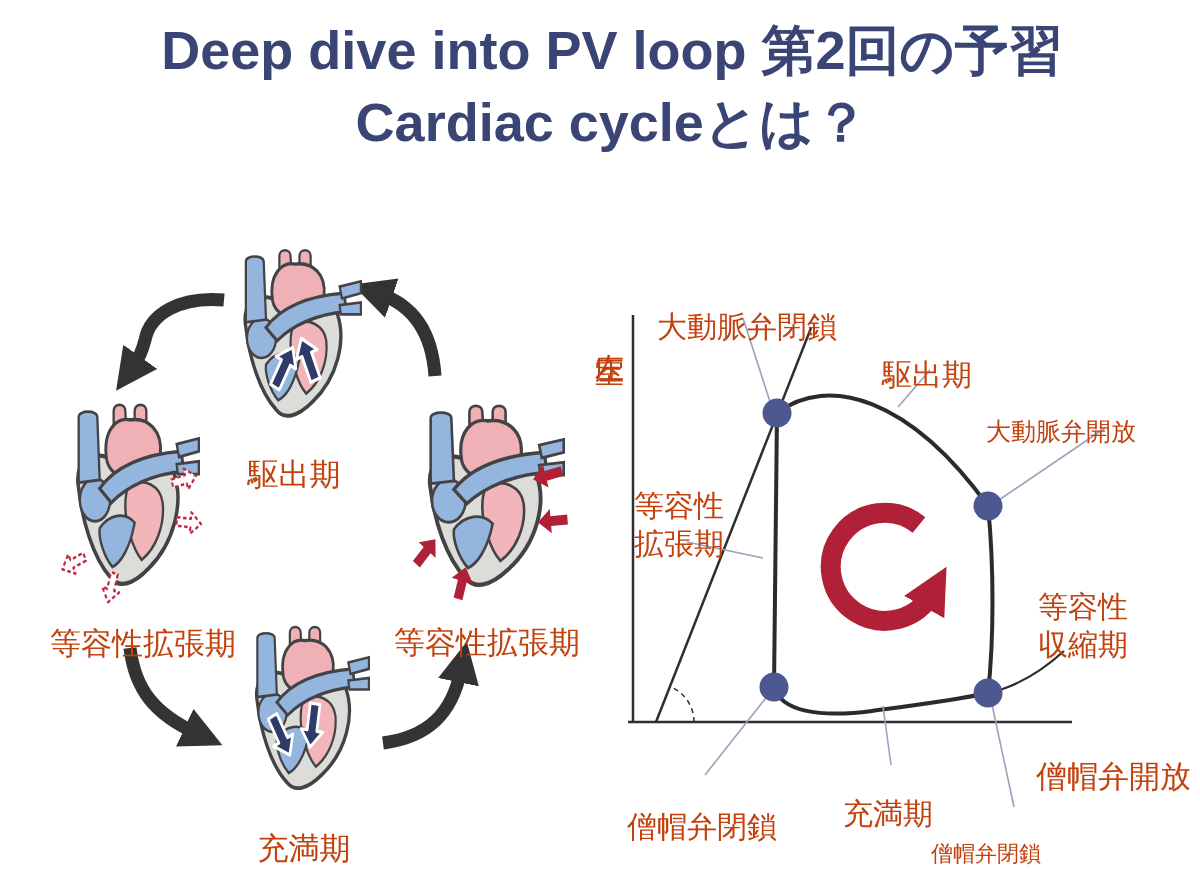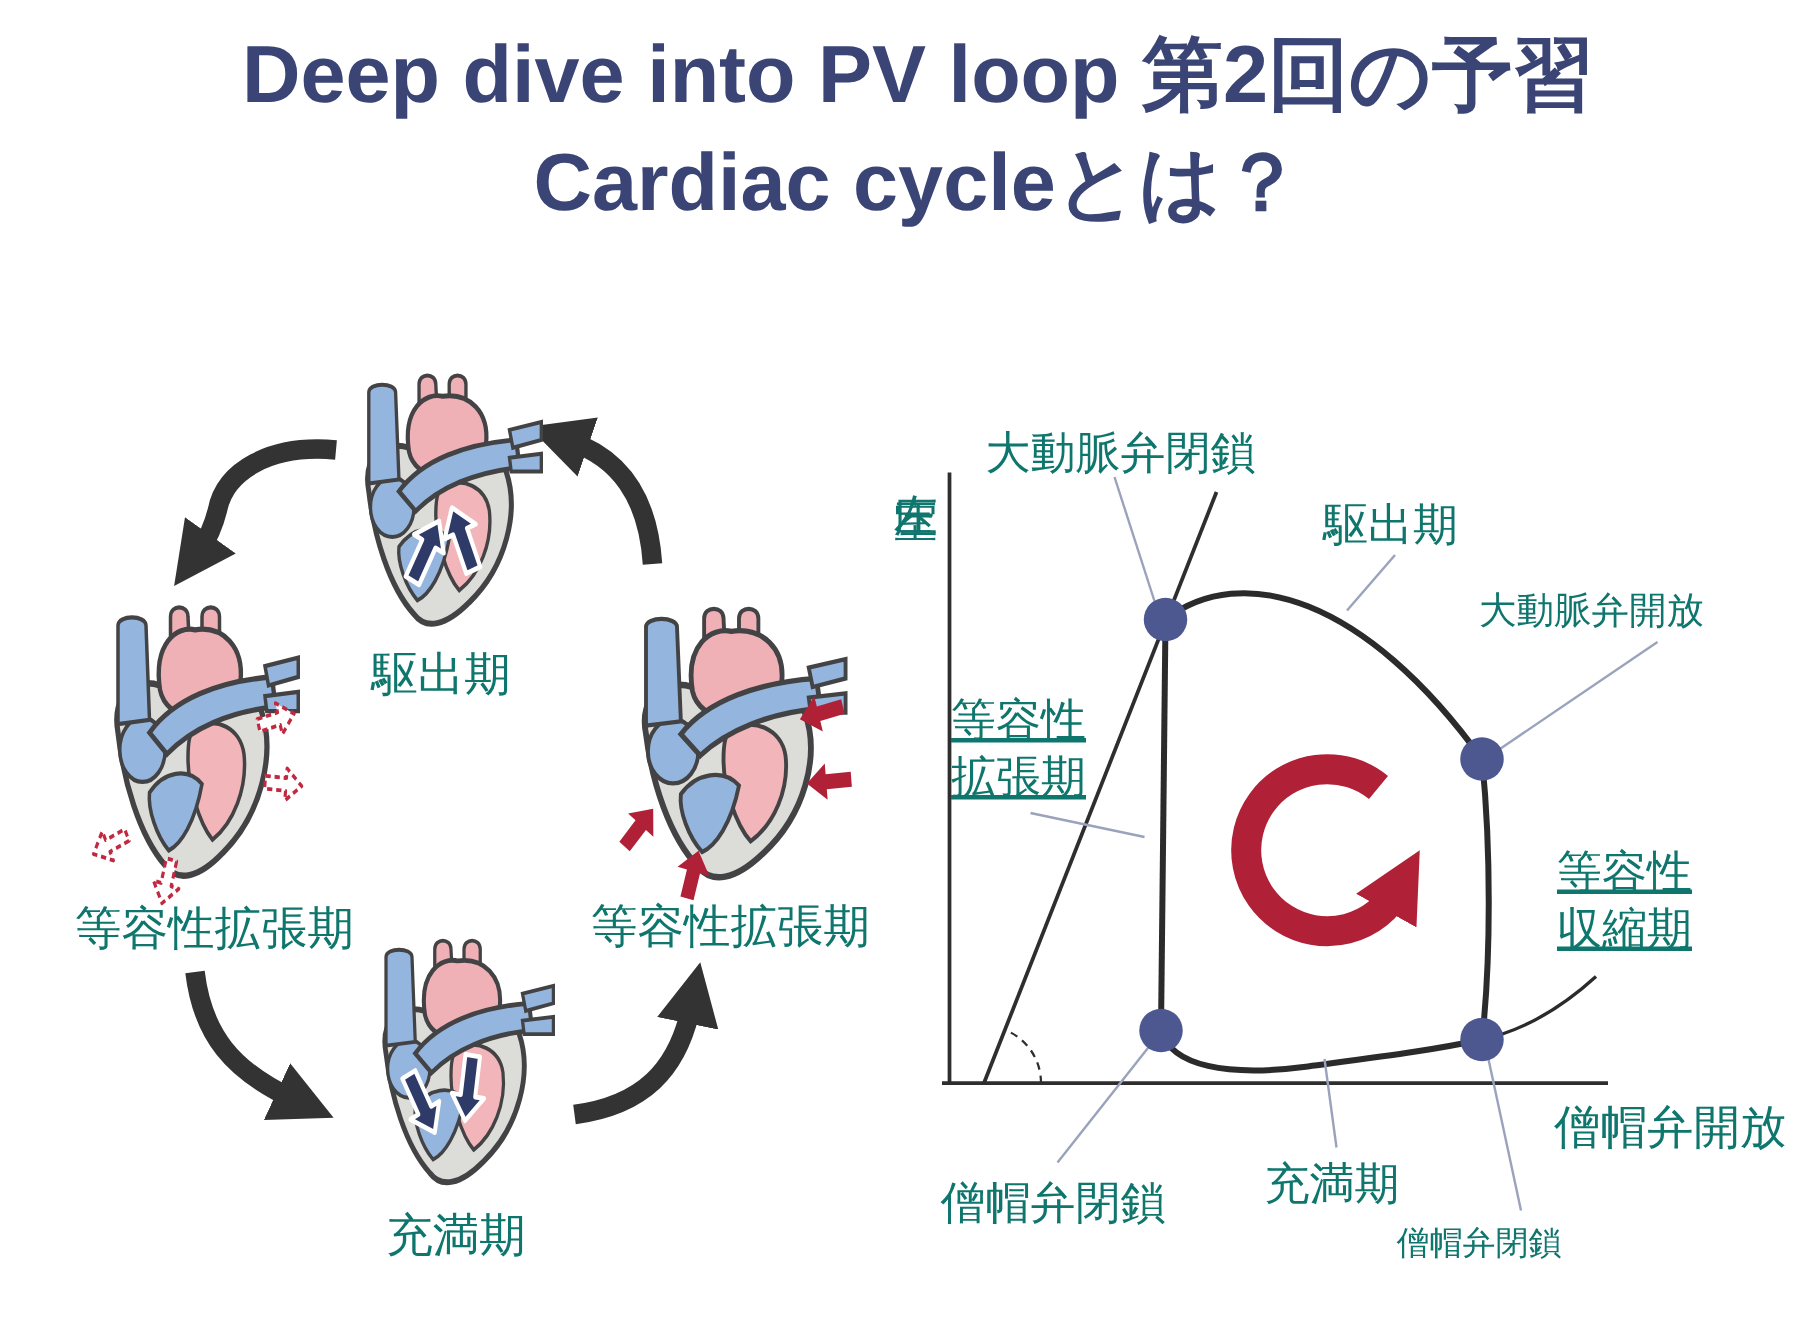--- a/index.html
+++ b/index.html
@@ -1,25 +1,25 @@
 <!DOCTYPE html>
 <html><head>
 <meta charset="utf-8">
 <style>
   html,body{margin:0;padding:0;background:#ffffff;}
   .page{position:relative;width:1200px;height:896px;background:#fff;overflow:hidden;
         font-family:"Liberation Sans","DejaVu Sans",sans-serif;}
   .abs{position:absolute;}
   .title{position:absolute;left:0;top:14px;width:1200px;text-align:center;
          color:#3a4575;font-weight:bold;line-height:72px;font-size:54px;letter-spacing:0px;padding-left:12px;}
-  .jp-label{position:absolute;color:#0f766e;font-size:31px;white-space:nowrap;
-            font-family:"Liberation Sans","DejaVu Sans",sans-serif;}
+  .jp-label{position:absolute;color:#c2410c;font-size:31px;white-space:nowrap;
+            font-family:"Liberation Sans","DejaVu Sans",sans-serif;margin-top:25px;}
   .centered{transform:translateX(-50%);}
   .vert{writing-mode:vertical-rl;text-orientation:upright;letter-spacing:2px;}
-  .two-line{line-height:38px;text-decoration:underline;}
+  .two-line{line-height:38px;}
   svg{overflow:visible;}
 </style>
 </head>
 <body>
 
 <div class="page">
 
   <div class="title">
     <div>Deep dive into PV loop 第2回の予習</div>
     <div>Cardiac cycleとは？</div>

